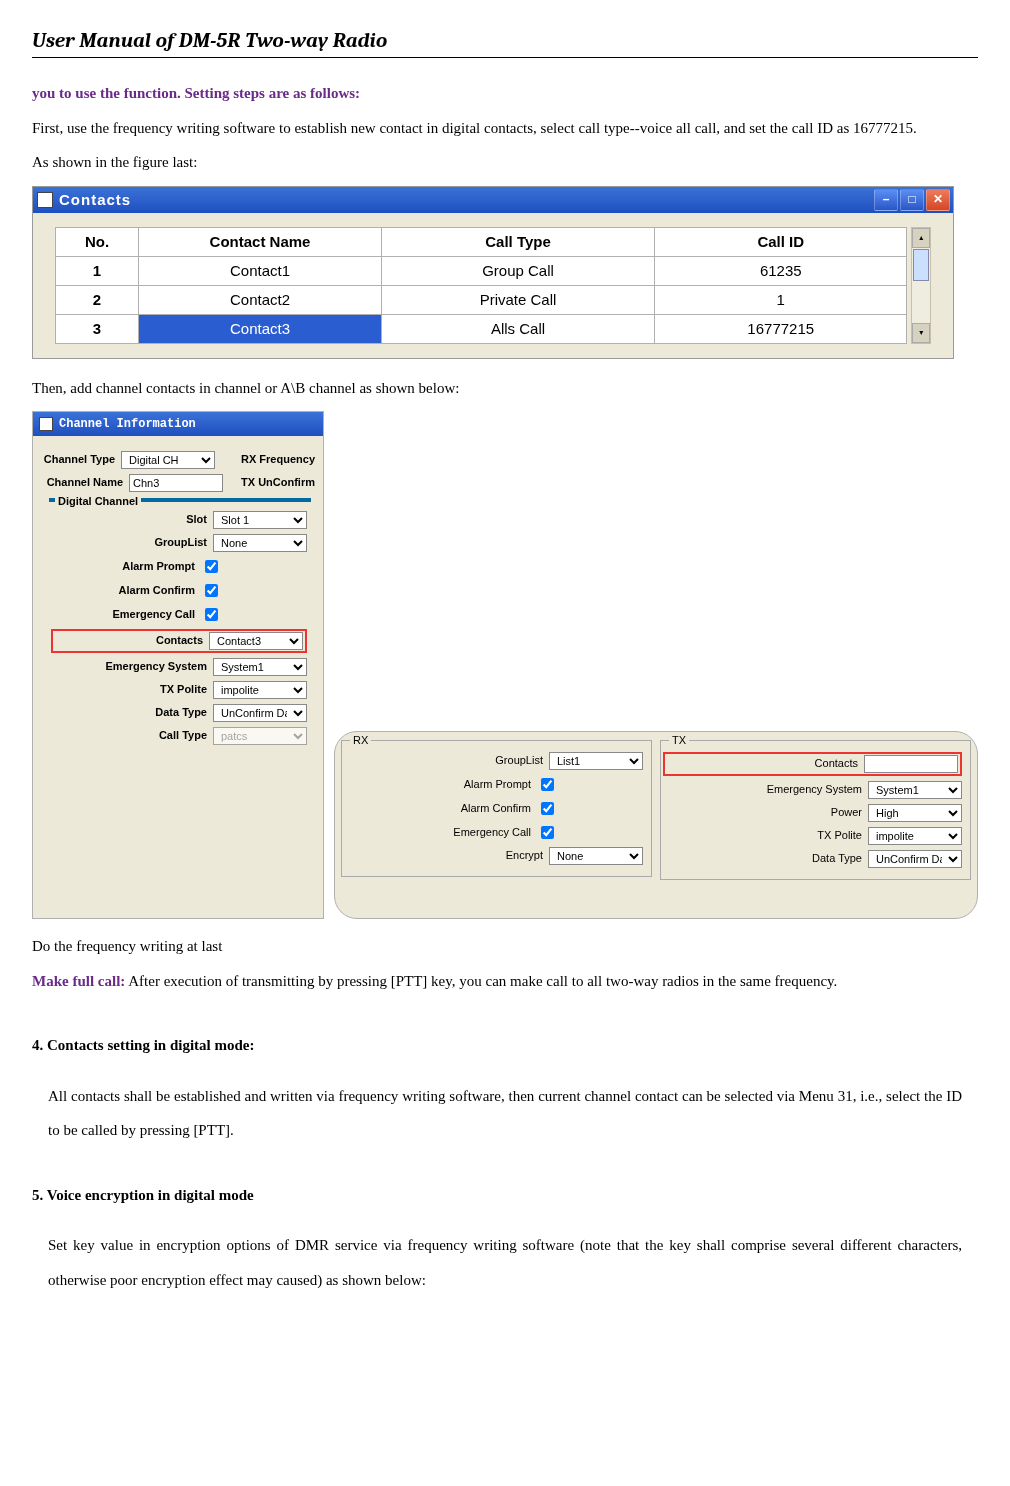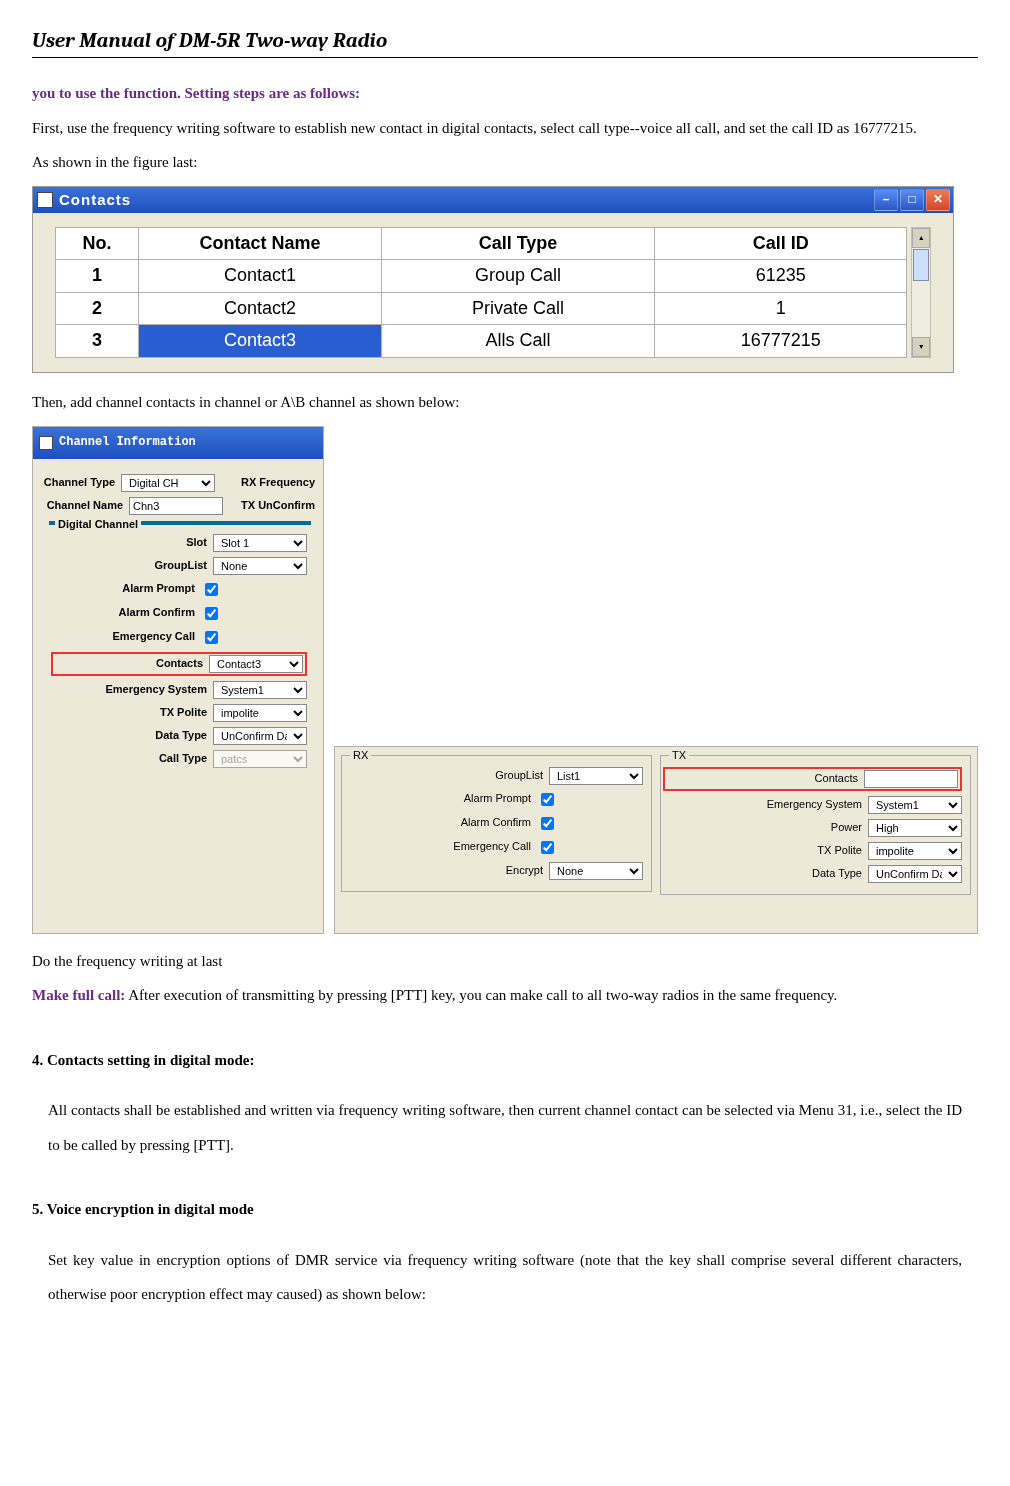--- a/index.html
+++ b/index.html
@@ -60,21 +60,21 @@
   .win .body {
     padding: 14px 22px;
     background:#ece9d8;
     display:flex; gap:4px;
   }
   .win table {
     border-collapse: collapse;
     width: 100%;
     background:#fff;
     text-align:center;
-    font-size:18px;
+    font-size:15px;
   }
   .win th, .win td {
     border: 1px solid #b0b0b0;
     padding: 5px 6px;
     font-weight:normal;
   }
   .win th { font-weight:bold; }
   .win tr.sel td.name { background:#2a5dd0; color:#fff; }
   .scrollbar {
     width:18px; background:#efece0; border:1px solid #c3c0b0;
@@ -82,23 +82,23 @@
   }
   .sbtn { height:18px; background:#d7d2c0; border:1px solid #aaa; font-size:8px; display:flex;align-items:center;justify-content:center;}
   .sthumb { flex: 0 0 30px; background:#cbe0ff; border:1px solid #88a; margin:1px;}
 
   
   .fig2 { display:flex; gap:10px; margin:6px 0 10px 0; font-family: Tahoma, Arial, sans-serif; font-size:11px; line-height:1.4;}
   .panel {
     background:#ece9d8; border:1px solid #b0b0b0;
   }
   .panel.left { width:290px; }
-  .panel.right { width:630px; display:flex; gap:8px; padding:8px 6px; align-items:flex-start; height:170px; margin-top:320px;}
+  .panel.right { width:630px; display:flex; gap:8px; padding:8px 6px; align-items:flex-start; height:170px; margin-top:320px;border-radius:23px;}
   .titlebar2 {
-    height:32px; background: linear-gradient(#3a72d8,#1f4fbf); color:#fff;
+    height:24px; background: linear-gradient(#3a72d8,#1f4fbf); color:#fff;
     display:flex; align-items:center; padding:0 6px; gap:6px; font-weight:bold; font-family:"Courier New",monospace;
     font-size:12px;
   }
   .form { padding: 10px 8px 10px 4px; }
   .form .row { display:flex; align-items:center; justify-content:flex-end; margin:5px 0; gap:6px; }
   .form .row label { font-size:11px; text-align:right; color:#000;font-weight:bold;}
   input.tx, select.sel {
     font-family:inherit; font-size:11px; border:1px solid #888; background:#fff; height:18px;
     box-sizing:border-box; padding:0 3px;
   }

